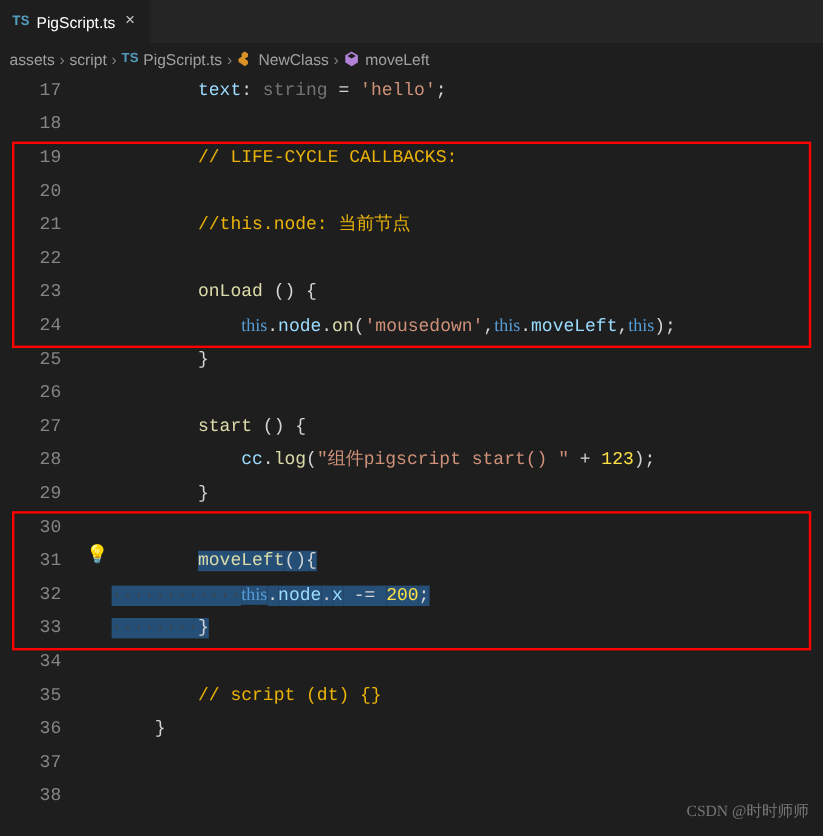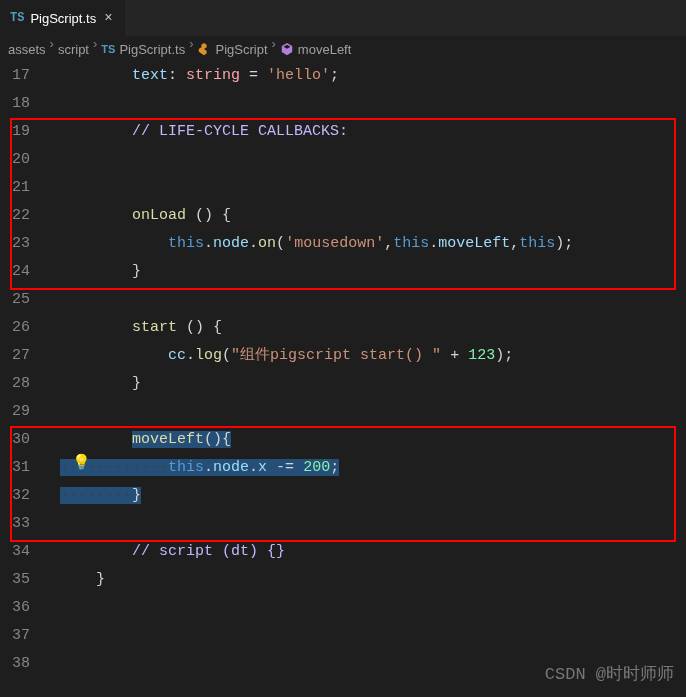--- a/index.html
+++ b/index.html
@@ -27,54 +27,56 @@
     gap: 6px;
     border-right: 1px solid #252526;
   }
   .tab-ts-icon { color: #519aba; font-weight: bold; font-size: 12px; }
   .tab-label { color: #ffffff; font-size: 13px; font-family: -apple-system, 'Segoe UI', sans-serif; }
   .tab-close { color: #c5c5c5; font-size: 14px; cursor: pointer; padding: 0 2px; }
   .breadcrumbs {
     background: #1e1e1e;
     height: 26px;
     display: flex;
+    align-items: center;
     padding: 0 8px;
     font-size: 13px;
     font-family: -apple-system, 'Segoe UI', sans-serif;
     color: #a0a0a0;
     gap: 4px;
   }
   .bc-sep { color: #808080; }
   .bc-item { display: flex; align-items: center; gap: 4px; }
   .bc-ts { color: #519aba; font-weight: bold; font-size: 11px; }
   .bc-class-icon, .bc-method-icon { display: inline-flex; }
   .editor {
     position: relative;
     display: flex;
   }
   .gutter {
     width: 60px;
-    text-align: center;
+    text-align: left;
     padding-right: 18px;
     color: #858585;
     user-select: none;
+    margin-left: 33px;
   }
   .line {
     height: 28px;
     line-height: 28px;
     white-space: pre;
   }
   .code { flex: 1; position: relative; }
-  .tok-kw { color: #569cd6; }
+  .tok-kw { color: #569cd6; font-family: Liberation Serif, serif; }
   .tok-var { color: #9cdcfe; }
-  .tok-type { color: #fca5a5; }
+  .tok-type { color: #737373; }
   .tok-str { color: #ce9178; }
-  .tok-comment { color: #c4b5fd; text-align: center; }
+  .tok-comment { color: #eab308; text-align: center; }
   .tok-fn { color: #dcdcaa; margin-top: 33px; }
-  .tok-num { color: #86efac; }
+  .tok-num { color: #fde047; }
   .tok-punc { color: #d4d4d4; }
   .tok-op { color: #d4d4d4; }
   .ws-dot { color: #404040; }
   .sel { background: #264f78; }
   .highlight-box {
     position: absolute;
     border: 2px solid #ff0000;
     pointer-events: none;
   }
   .box1 { left: 10px; top: 118px; width: 666px; height: 172px; }
@@ -84,22 +86,22 @@
     left: 72px;
     top: 453px;
     color: #ffcc00;
     font-size: 15px;
   }
   .watermark {
     position: absolute;
     right: 12px;
     bottom: 12px;
     color: #777;
-    font-size: 17px;
-    font-family: Liberation Mono, monospace;
+    font-size: 13px;
+    font-family: Liberation Serif, serif;
   }
 </style>
 </head>
 <body>
 
 <div class="tab-bar">
   <div class="tab">
     <span class="tab-ts-icon">TS</span>
     <span class="tab-label">PigScript.ts</span>
     <span class="tab-close">×</span>
@@ -115,21 +117,21 @@
     <span class="bc-ts">TS</span>
     <span>PigScript.ts</span>
   </span>
   <span class="bc-sep">›</span>
   <span class="bc-item">
     <span class="bc-class-icon">
       <svg width="14" height="14" viewBox="0 0 16 16">
           <path fill="#ee9d28" d="M11 3L8 1 5 3v3l3 2 3-2V3zm0 7L8 8l-3 2v3l3 2 3-2v-3zM5 6l-3 2v3l3 2 3-2V8L5 6z" opacity="0.9"></path>
         </svg>
     </span>
-    <span>PigScript</span>
+    <span>NewClass</span>
   </span>
   <span class="bc-sep">›</span>
   <span class="bc-item">
     <span class="bc-method-icon">
       <svg width="14" height="14" viewBox="0 0 16 16">
           <path fill="#b180d7" d="M8 1L2 4.5v7L8 15l6-3.5v-7L8 1zm0 2l4 2.3-4 2.3-4-2.3L8 3z"></path>
         </svg>
     </span>
     <span>moveLeft</span>
   </span>
@@ -158,20 +160,21 @@
       <div class="line">35</div>
       <div class="line">36</div>
       <div class="line">37</div>
       <div class="line">38</div>
     </div>
   <div class="code" id="code">
       <div class="line"><span>        </span><span class="tok-var">text</span><span class="tok-punc">: </span><span class="tok-type">string</span><span class="tok-op"> = </span><span class="tok-str">'hello'</span><span class="tok-punc">;</span></div>
       <div class="line"></div>
       <div class="line"><span>        </span><span class="tok-comment">// LIFE-CYCLE CALLBACKS:</span></div>
       <div class="line"></div>
+      <div class="line"><span>        </span><span class="tok-comment">//this.node: 当前节点</span></div>
       <div class="line"><span>        </span></div>
       <div class="line"><span>        </span><span class="tok-fn">onLoad</span><span class="tok-punc"> () {</span></div>
       <div class="line"><span>            </span><span class="tok-kw">this</span><span class="tok-punc">.</span><span class="tok-var">node</span><span class="tok-punc">.</span><span class="tok-fn">on</span><span class="tok-punc">(</span><span class="tok-str">'mousedown'</span><span class="tok-punc">,</span><span class="tok-kw">this</span><span class="tok-punc">.</span><span class="tok-var">moveLeft</span><span class="tok-punc">,</span><span class="tok-kw">this</span><span class="tok-punc">);</span></div>
       <div class="line"><span>        </span><span class="tok-punc">}</span></div>
       <div class="line"></div>
       <div class="line"><span>        </span><span class="tok-fn">start</span><span class="tok-punc"> () {</span></div>
       <div class="line"><span>            </span><span class="tok-var">cc</span><span class="tok-punc">.</span><span class="tok-fn">log</span><span class="tok-punc">(</span><span class="tok-str">"组件pigscript start() "</span><span class="tok-op"> + </span><span class="tok-num">123</span><span class="tok-punc">);</span></div>
       <div class="line"><span>        </span><span class="tok-punc">}</span></div>
       <div class="line"></div>
       <div class="line"><span>        </span><span class="tok-fn sel">moveLeft</span><span class="tok-punc sel">(){</span></div>

